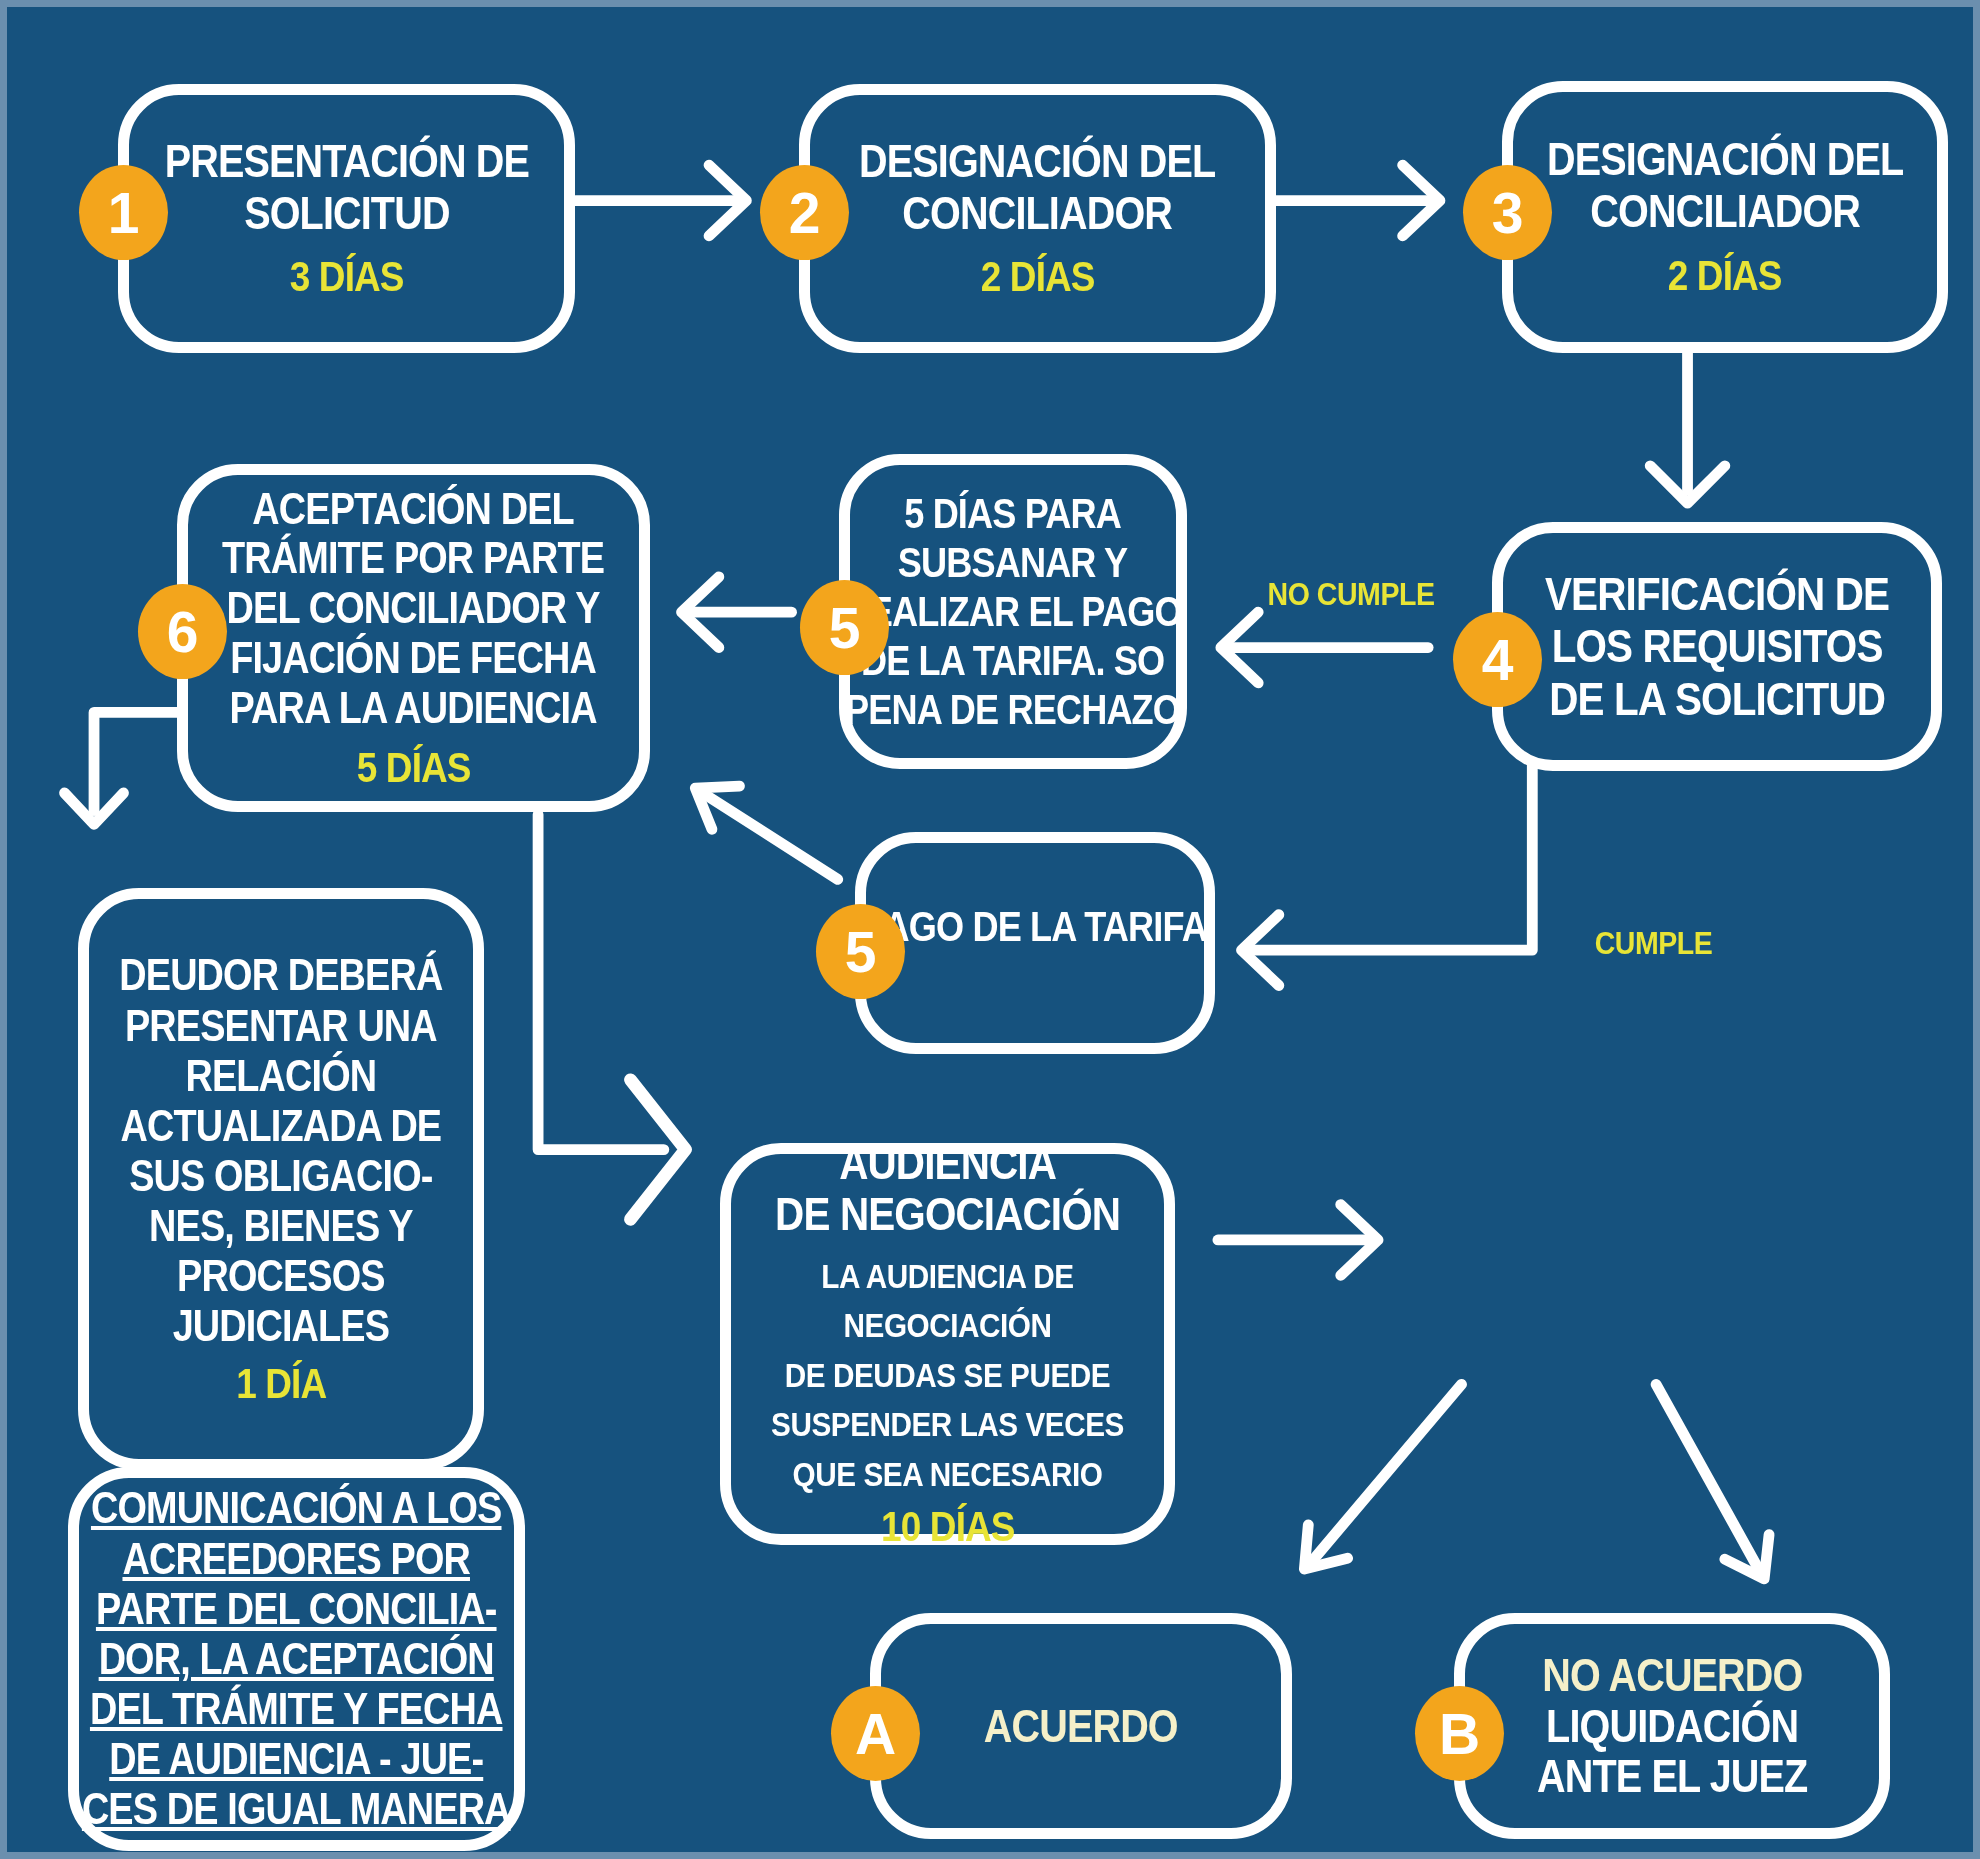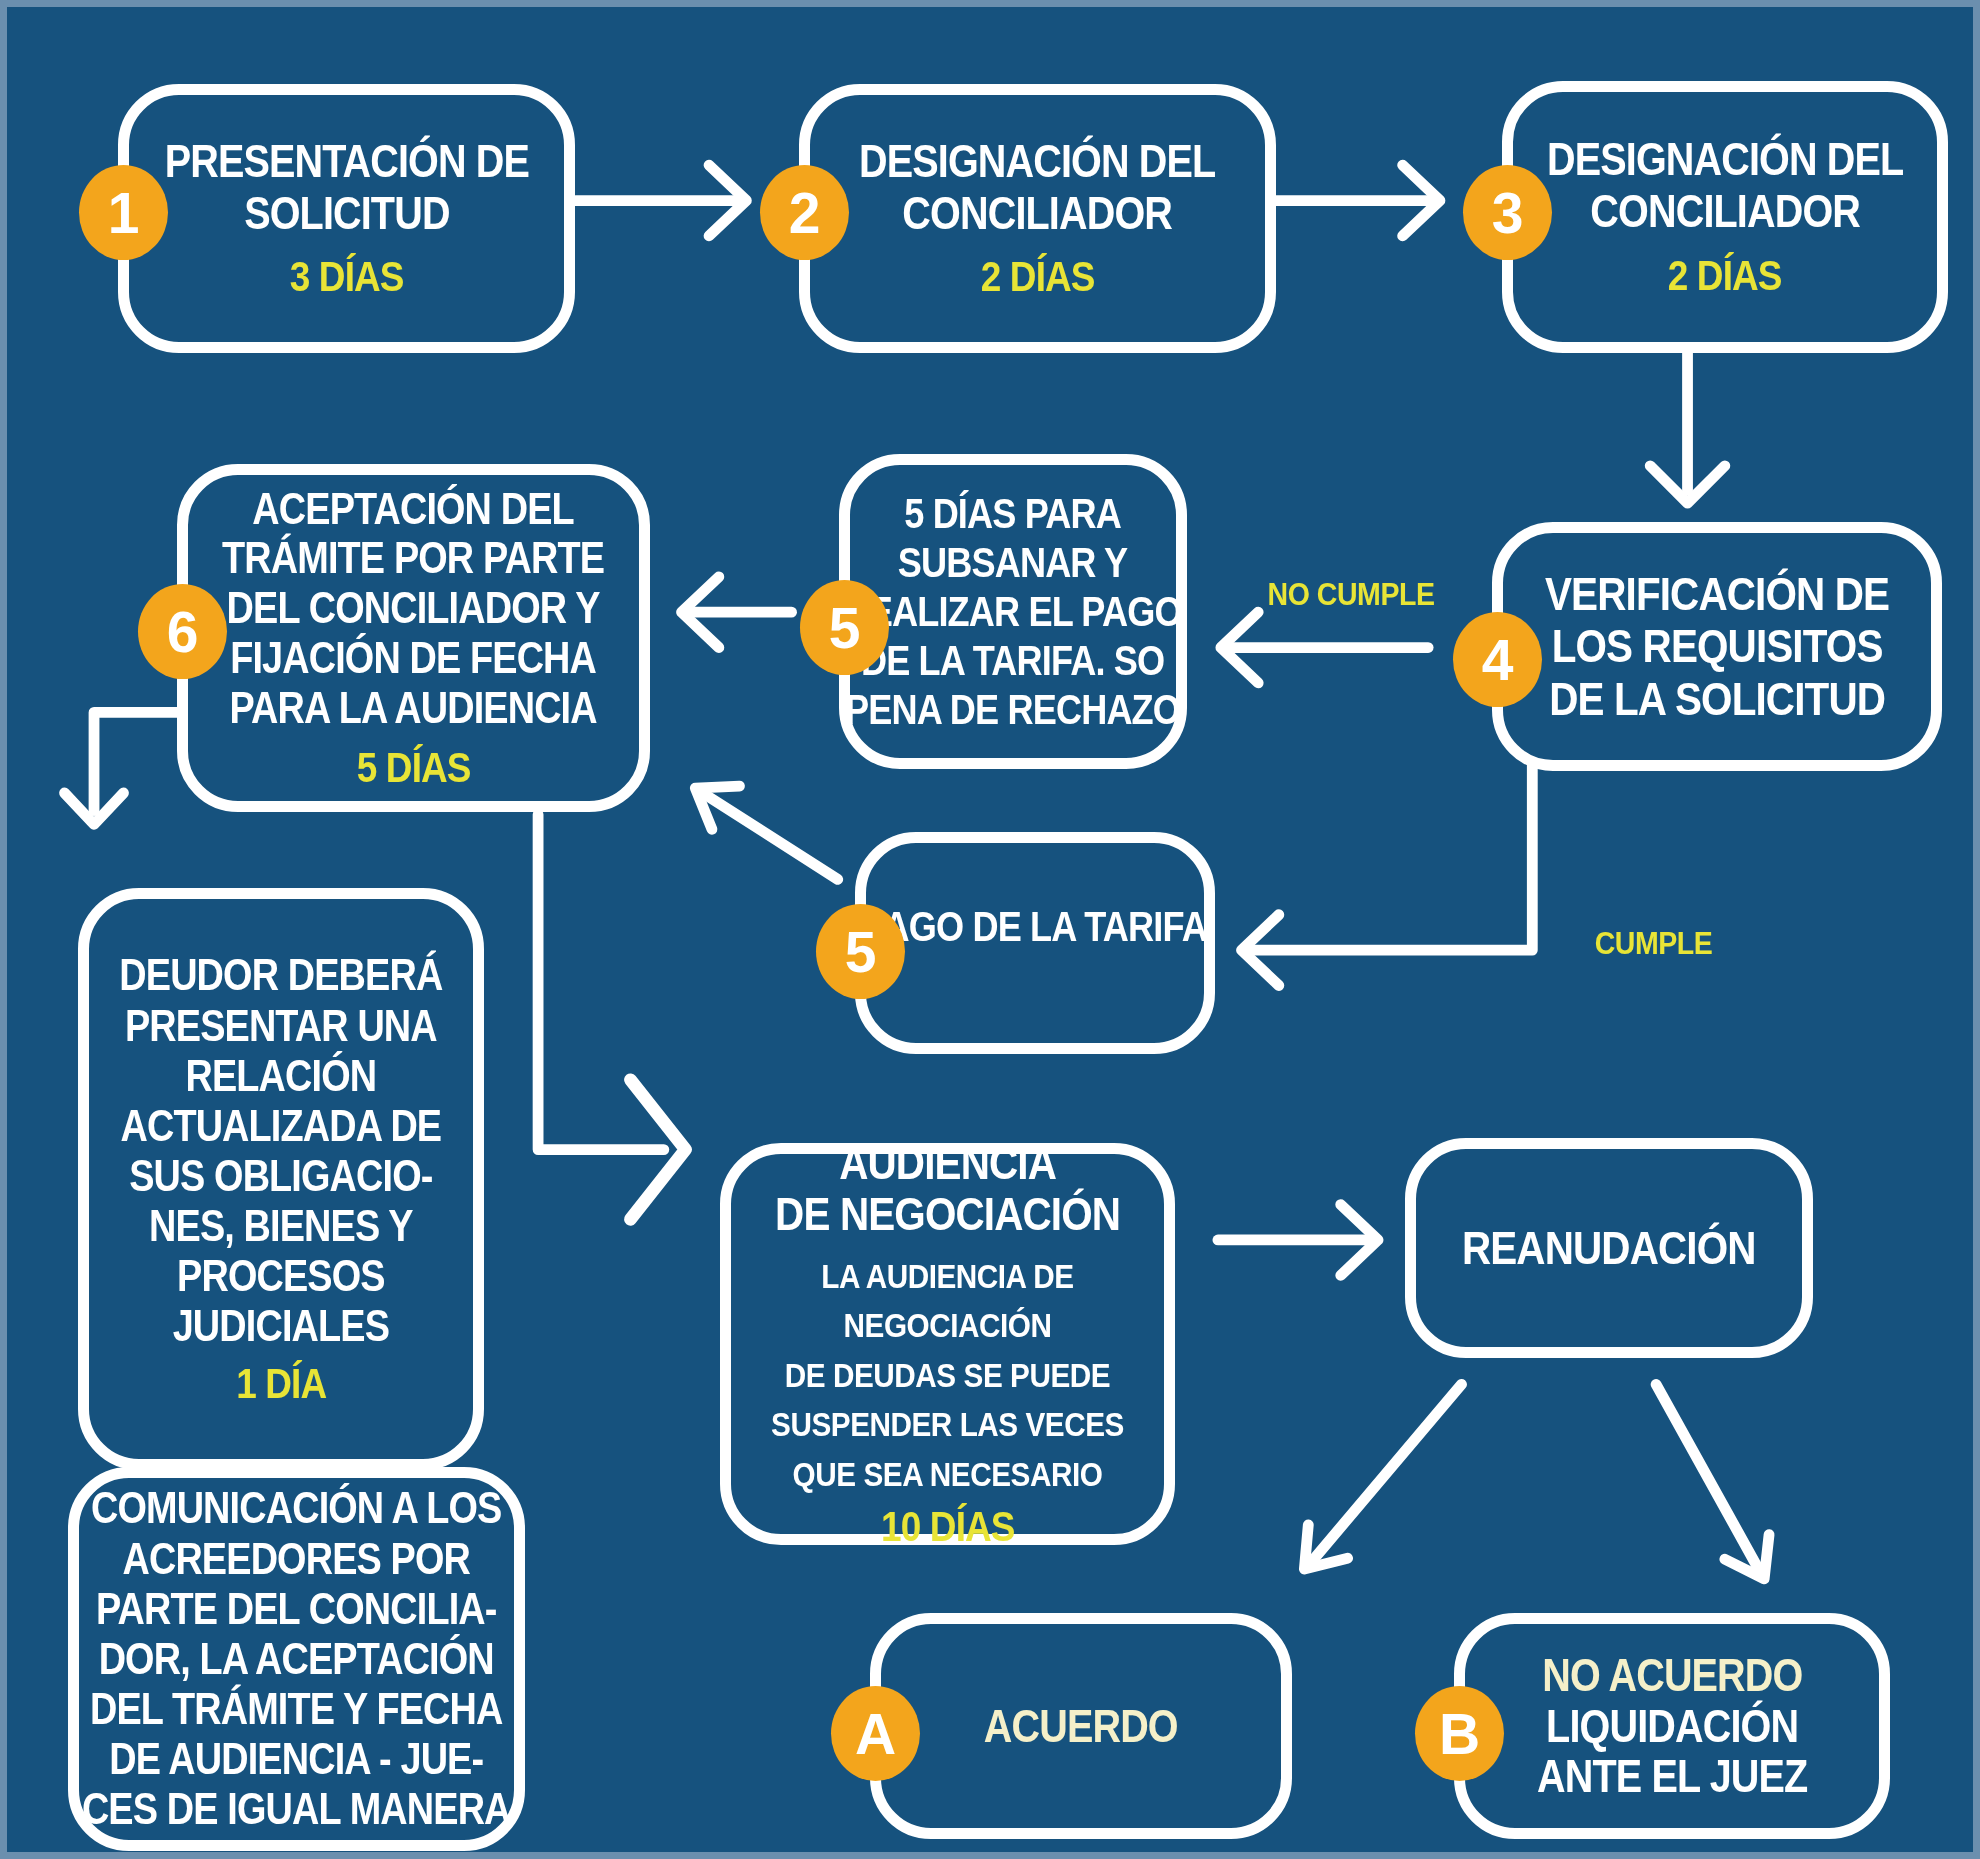--- a/index.html
+++ b/index.html
@@ -170,21 +170,21 @@
         <div>RELACIÓN</div>
         <div>ACTUALIZADA DE</div>
         <div>SUS OBLIGACIO-</div>
         <div>NES, BIENES Y</div>
         <div>PROCESOS</div>
         <div>JUDICIALES</div>
       </div>
     <div class="duration" style="font-size:42px;margin-top:8px;">1 DÍA</div>
   </div>
 
-  <div class="node" style="left:61px;top:1460px;width:457px;height:384px;">
+  <div class="node" style="left:61px;top:1460px;width:457px;height:384px;text-decoration:underline;">
     <div class="title" style="font-size:44px;line-height:1.14;">
         <div>COMUNICACIÓN A LOS</div>
         <div>ACREEDORES POR</div>
         <div>PARTE DEL CONCILIA-</div>
         <div>DOR, LA ACEPTACIÓN</div>
         <div>DEL TRÁMITE Y FECHA</div>
         <div>DE AUDIENCIA - JUE-</div>
         <div>CES DE IGUAL MANERA</div>
       </div>
   </div>
@@ -196,25 +196,20 @@
       </div>
     <div class="body-lines" style="font-size:33px;line-height:1.5;margin-top:12px;">
         <div>LA AUDIENCIA DE NEGOCIACIÓN</div>
         <div>DE DEUDAS SE PUEDE</div>
         <div>SUSPENDER LAS VECES</div>
         <div>QUE SEA NECESARIO</div>
       </div>
     <div class="duration" style="font-size:42px;margin-top:4px;">10 DÍAS</div>
   </div>
 
-  <div class="node" style="left:1398px;top:1131px;width:408px;height:220px;">
-    <div class="title" style="font-size:47px;line-height:1.1;">
-        <div>REANUDACIÓN</div>
-      </div>
-  </div>
 
   <div class="node" style="left:863px;top:1606px;width:422px;height:226px;">
     <div class="badge" style="top:62px;">A</div>
     <div class="title cream" style="font-size:46px;line-height:1.1;">
         <div>ACUERDO</div>
       </div>
   </div>
 
   <div class="node" style="left:1447px;top:1606px;width:436px;height:226px;">
     <div class="badge" style="top:62px;">B</div>

